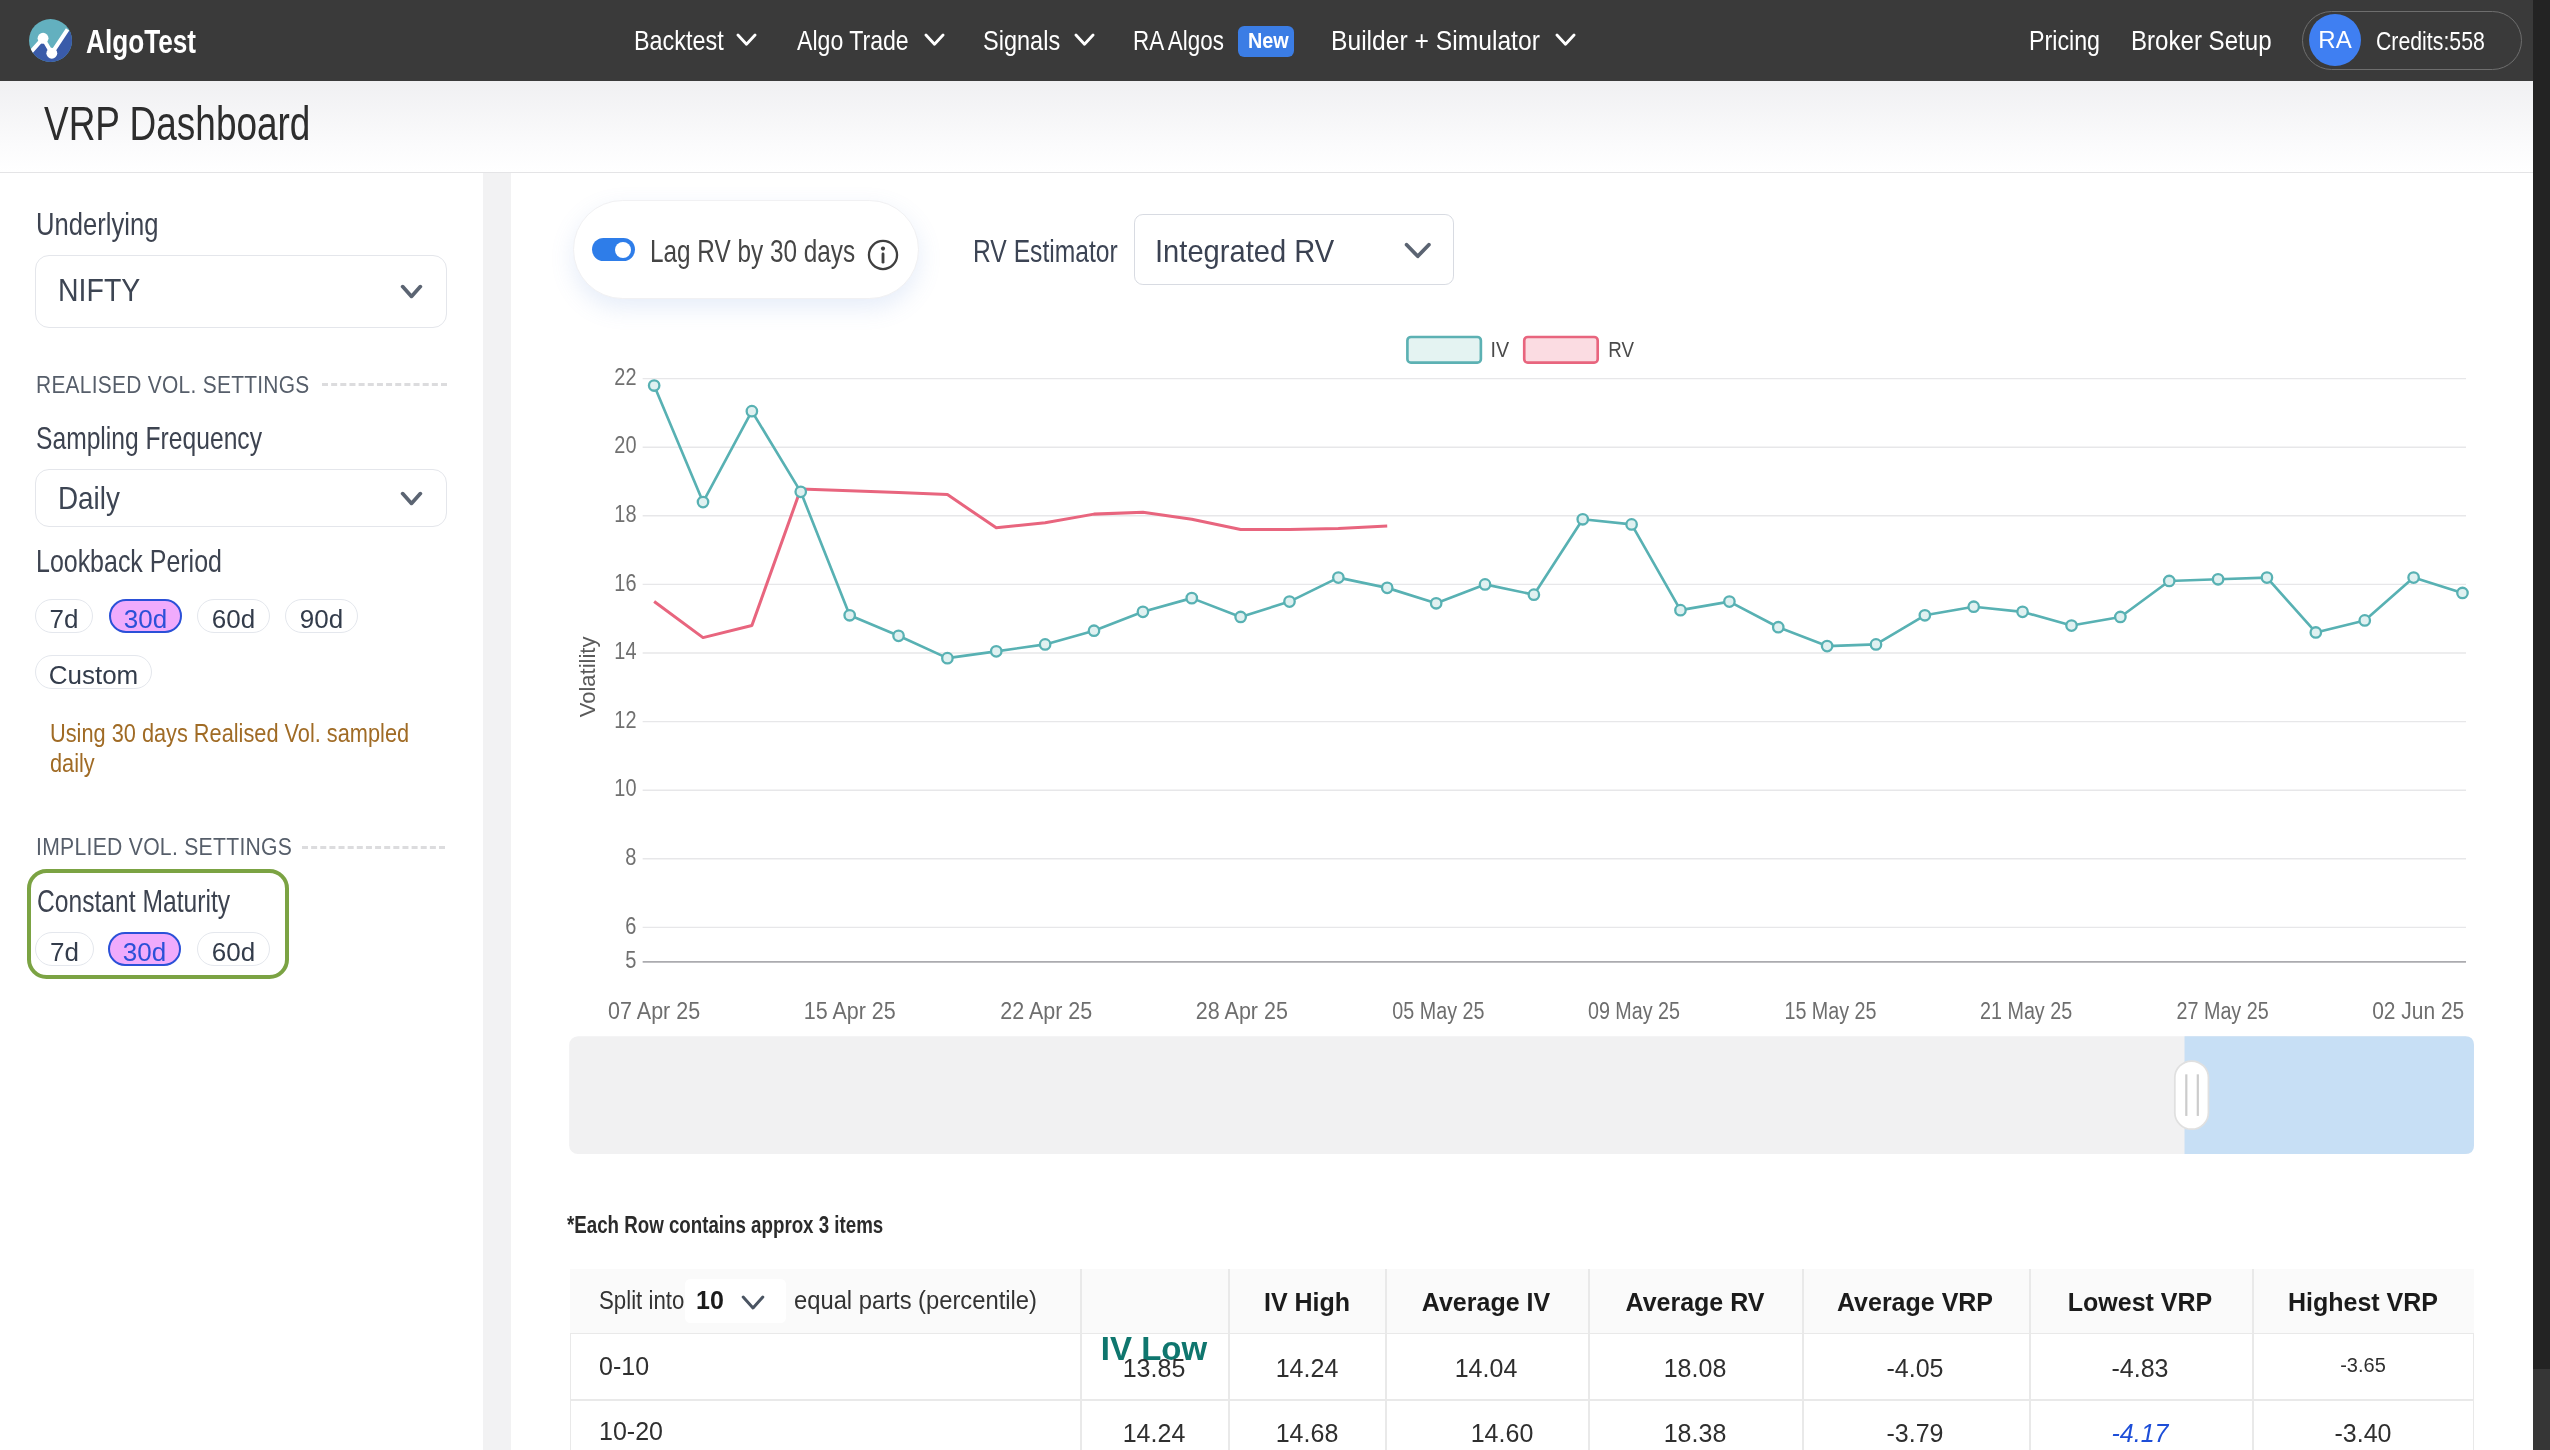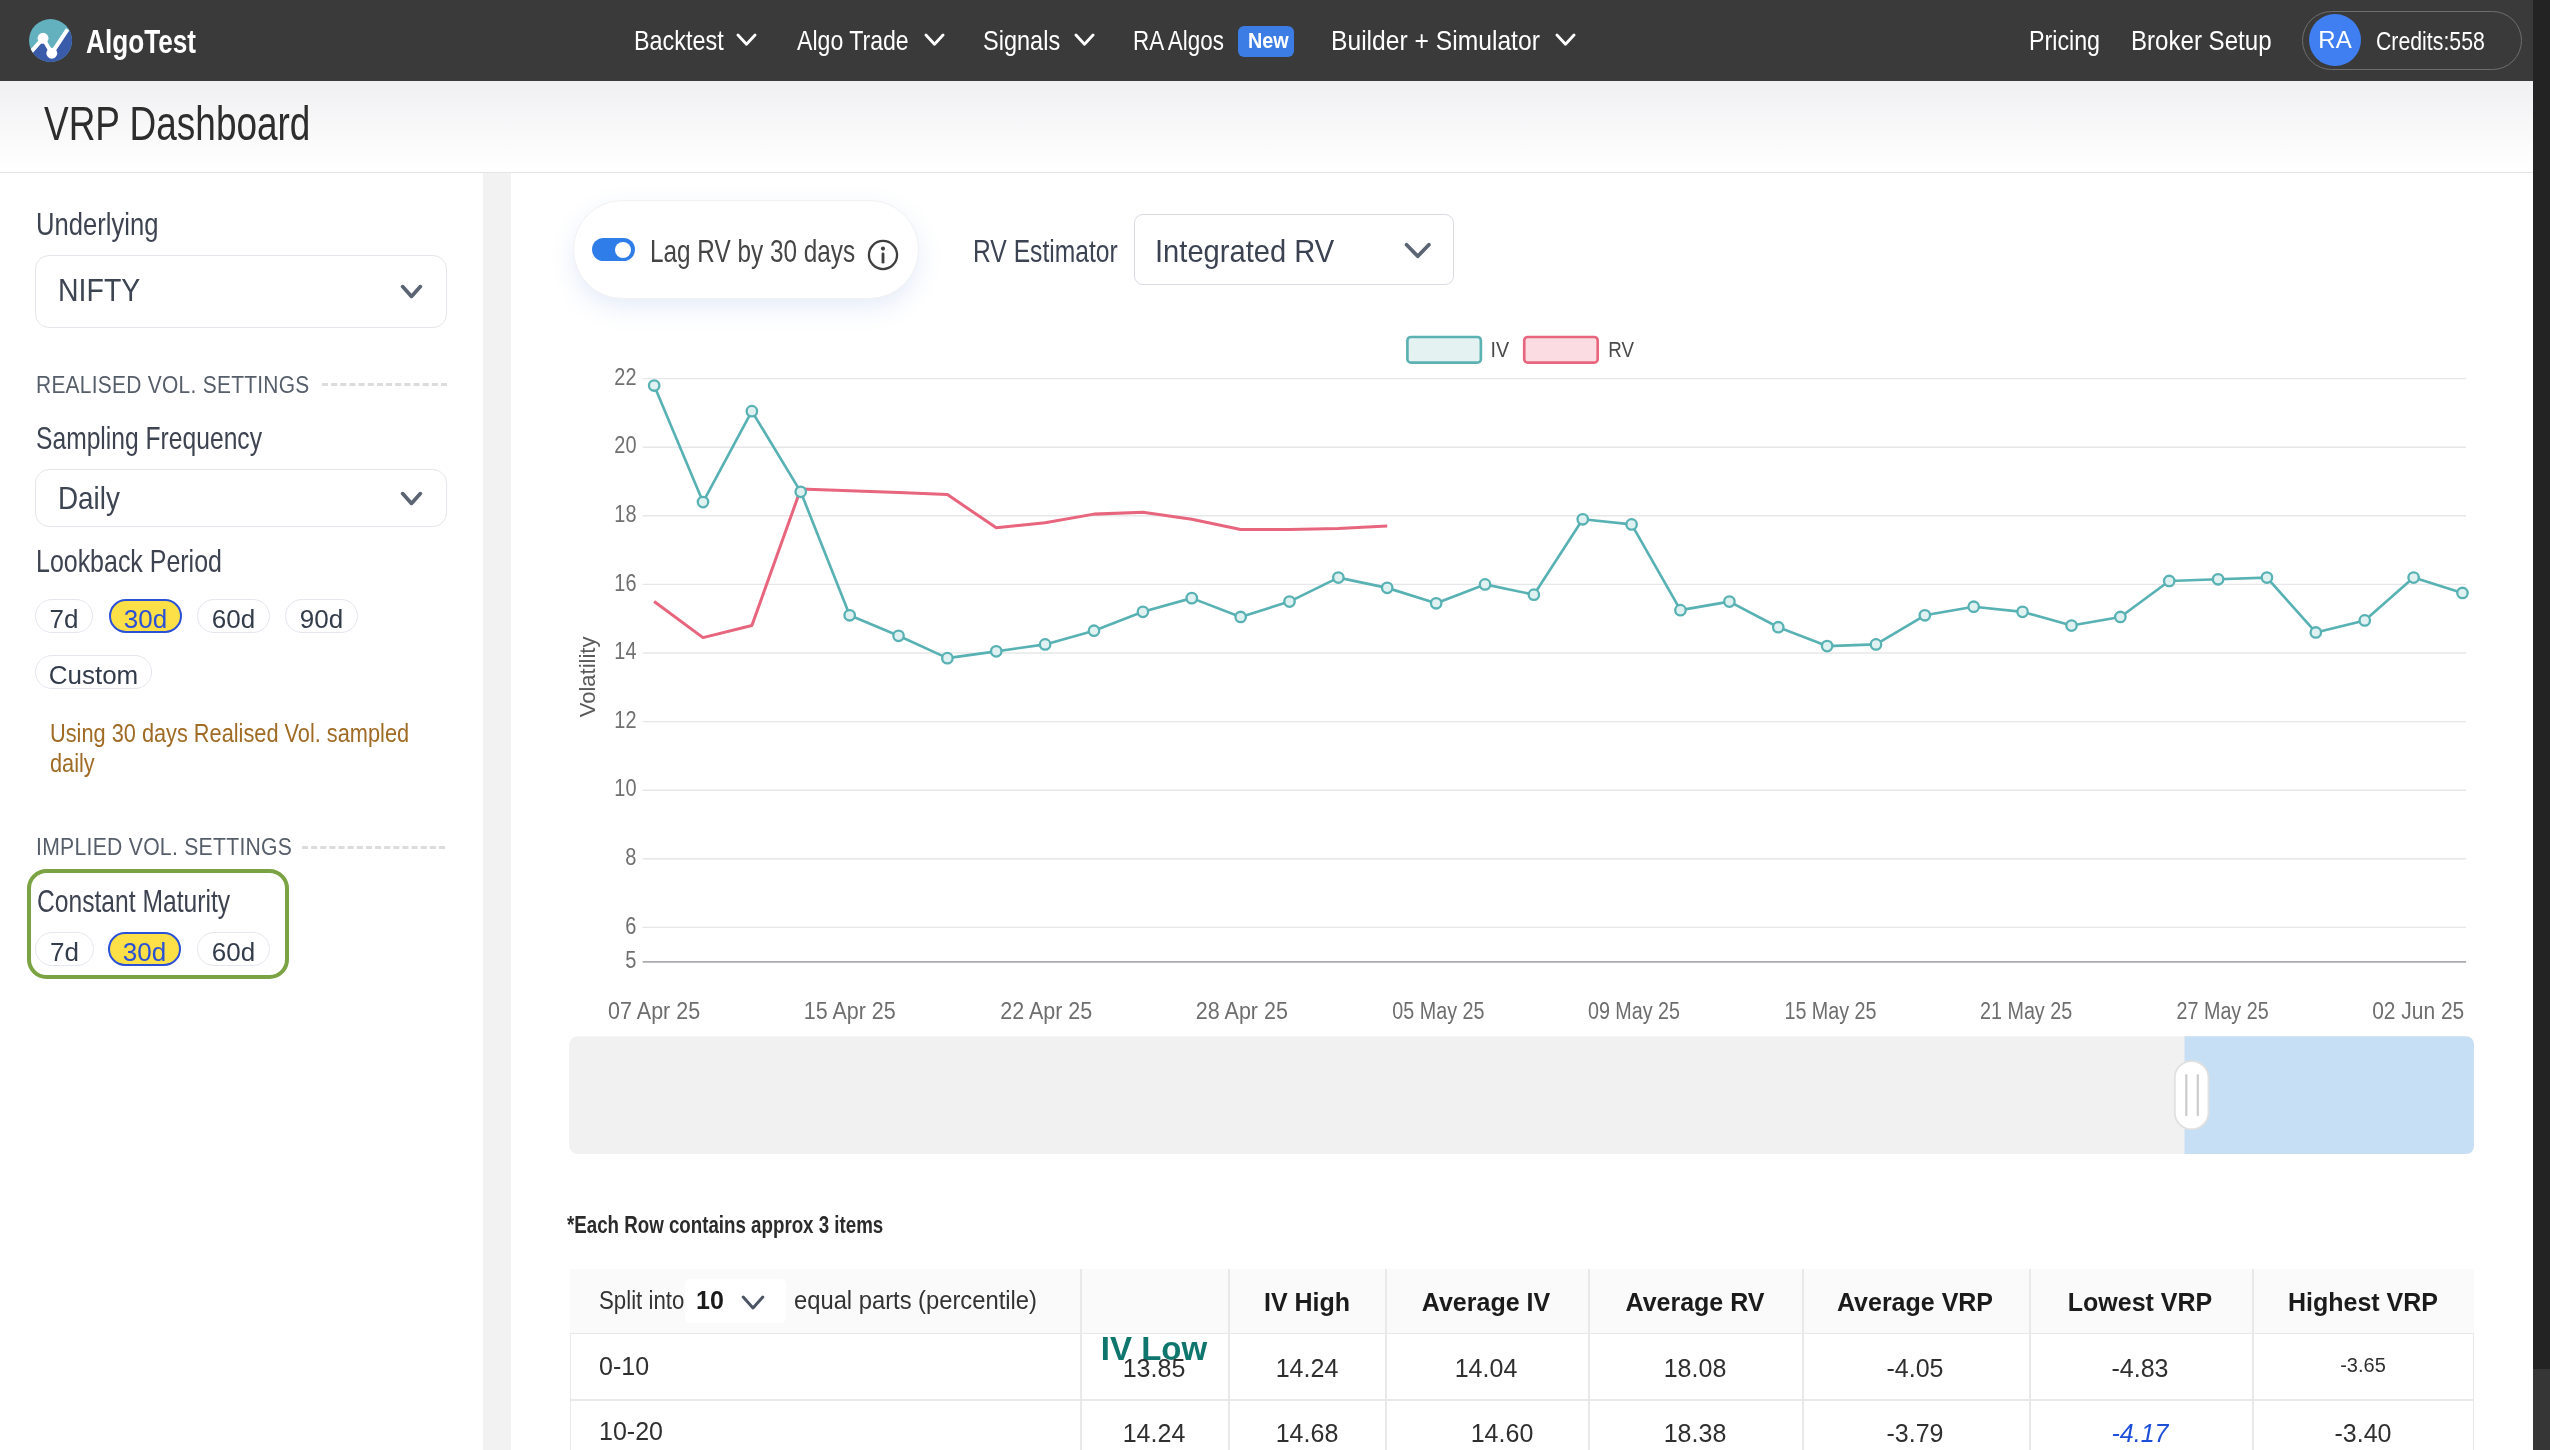--- a/index.html
+++ b/index.html
@@ -1,21 +1,21 @@
 <!DOCTYPE html>
 <html style="font-size:14px"><head><meta charset="utf-8">
 <style>
 * { margin:0; padding:0; box-sizing:border-box; }
 html,body { width:2550px; height:1450px; overflow:hidden; background:#fff;
   font-family:"Liberation Sans", sans-serif; }
 .abs { position:absolute; }
 .ctr { transform:translateX(-50%); white-space:nowrap; }
 .pill { height:34px;border:1.8px solid #e4e7ed;border-radius:21px;background:#fff;
   font-size:26px;color:#333c4b;text-align:center;line-height:38px;font-weight:500;}
-.pill.sel { border:2.7px solid #2b50d8;background:#fde047;color:#2b50d8;line-height:36px;}
+.pill.sel { border:2.7px solid #2b50d8;background:#f0abfc;color:#2b50d8;line-height:36px;}
 </style></head>
 <body>
 <div class="abs" style="left:0;top:0;width:2550px;height:81px;background:#3a3a3a;"></div>
 <svg class="abs" style="left:29px;top:18.6px" width="43" height="43" viewBox="0 0 49 49">
   <defs>
       <clipPath id="lc">
         <circle cx="24.5" cy="24.5" r="24.5"></circle>
       </clipPath>
     </defs>
   <circle cx="24.5" cy="24.5" r="24.5" fill="#63b0bf"></circle>

